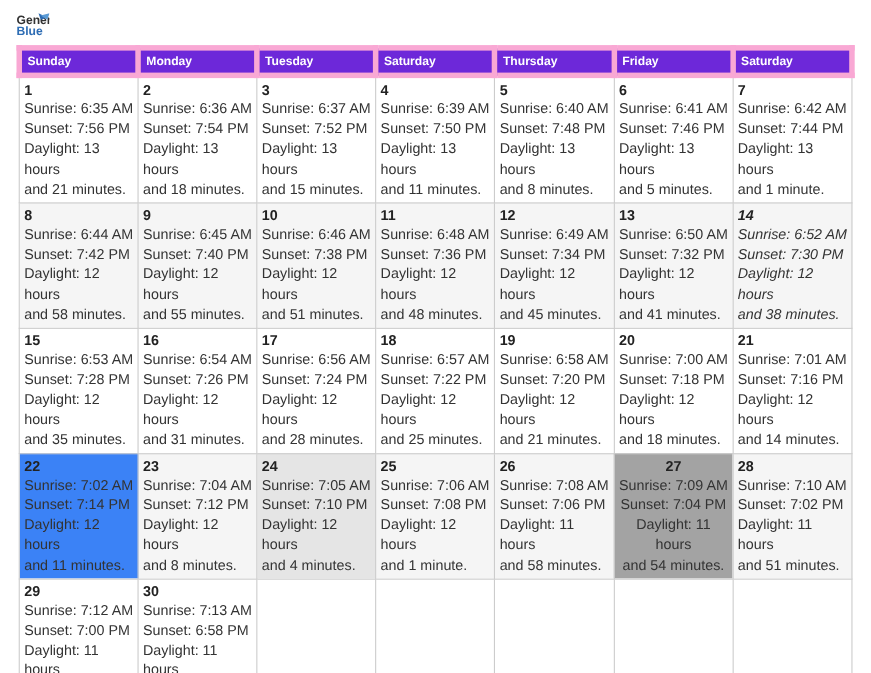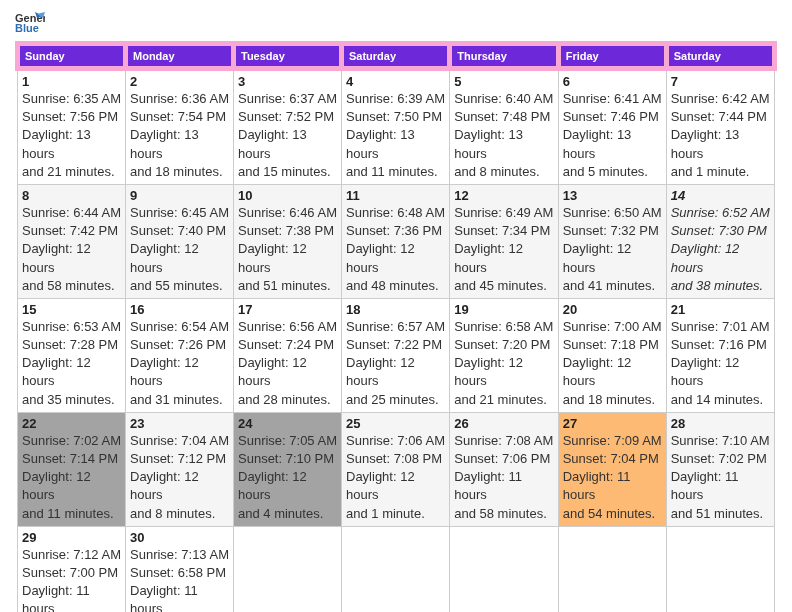--- a/index.html
+++ b/index.html
@@ -196,41 +196,41 @@
           <td>
             <span class="day-num">20</span>
             <div class="day-info">Sunrise: 7:00 AM<br>Sunset: 7:18 PM<br>Daylight: 12 hours<br>and 18 minutes.</div>
           </td>
           <td>
             <span class="day-num">21</span>
             <div class="day-info">Sunrise: 7:01 AM<br>Sunset: 7:16 PM<br>Daylight: 12 hours<br>and 14 minutes.</div>
           </td>
         </tr>
         <tr>
-          <td style="background: #a3a3a3;">
+          <td style="background: #3b82f6;">
             <span class="day-num">22</span>
             <div class="day-info">Sunrise: 7:02 AM<br>Sunset: 7:14 PM<br>Daylight: 12 hours<br>and 11 minutes.</div>
           </td>
           <td style="background: rgb(245, 245, 245);">
             <span class="day-num">23</span>
             <div class="day-info">Sunrise: 7:04 AM<br>Sunset: 7:12 PM<br>Daylight: 12 hours<br>and 8 minutes.</div>
           </td>
-          <td style="background: #a3a3a3;">
+          <td style="background: #e5e5e5;">
             <span class="day-num">24</span>
             <div class="day-info">Sunrise: 7:05 AM<br>Sunset: 7:10 PM<br>Daylight: 12 hours<br>and 4 minutes.</div>
           </td>
           <td style="background: rgb(245, 245, 245); margin-top: 40px;">
             <span class="day-num">25</span>
             <div class="day-info">Sunrise: 7:06 AM<br>Sunset: 7:08 PM<br>Daylight: 12 hours<br>and 1 minute.</div>
           </td>
           <td style="background: rgb(245, 245, 245);">
             <span class="day-num">26</span>
             <div class="day-info">Sunrise: 7:08 AM<br>Sunset: 7:06 PM<br>Daylight: 11 hours<br>and 58 minutes.</div>
           </td>
-          <td style="background: #fdba74;">
+          <td style="background: #a3a3a3; text-align: center;">
             <span class="day-num">27</span>
             <div class="day-info">Sunrise: 7:09 AM<br>Sunset: 7:04 PM<br>Daylight: 11 hours<br>and 54 minutes.</div>
           </td>
           <td style="background: rgb(245, 245, 245);">
             <span class="day-num">28</span>
             <div class="day-info">Sunrise: 7:10 AM<br>Sunset: 7:02 PM<br>Daylight: 11 hours<br>and 51 minutes.</div>
           </td>
         </tr>
         <tr>
           <td>

